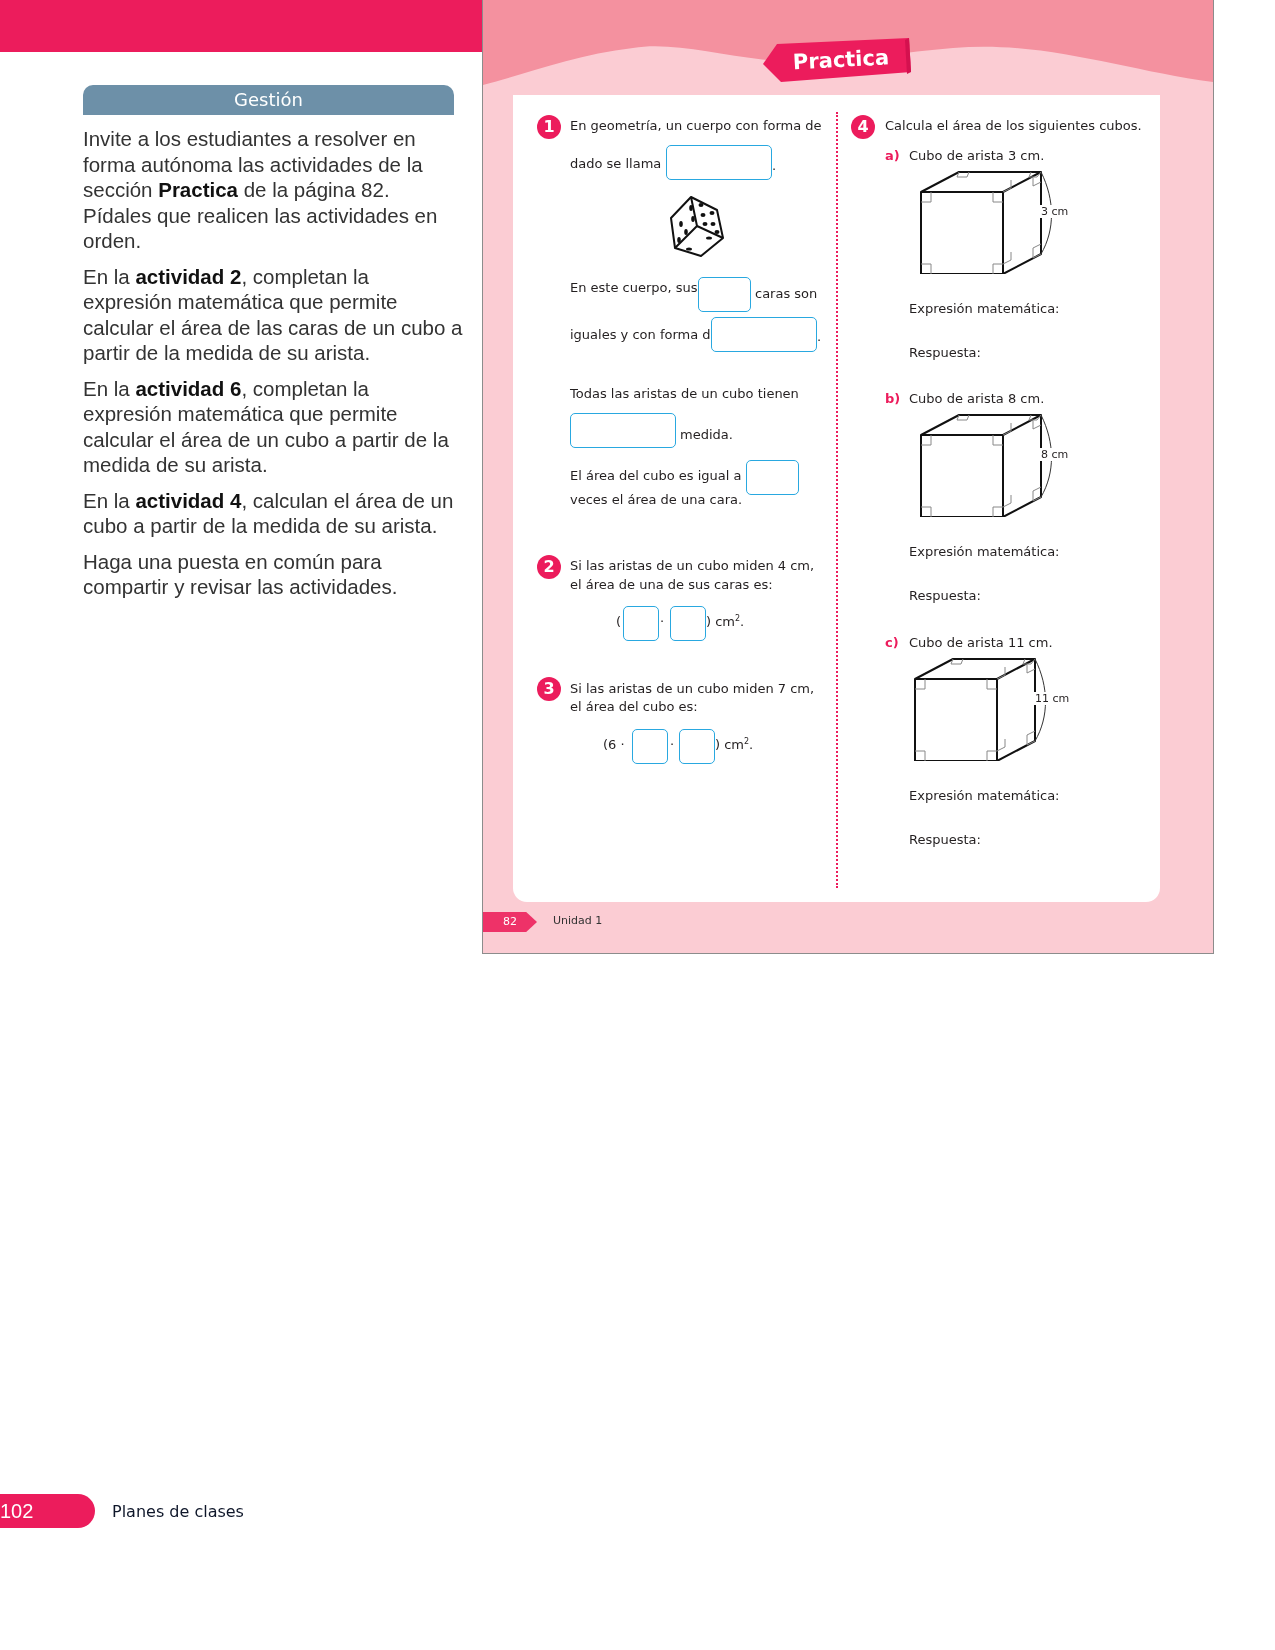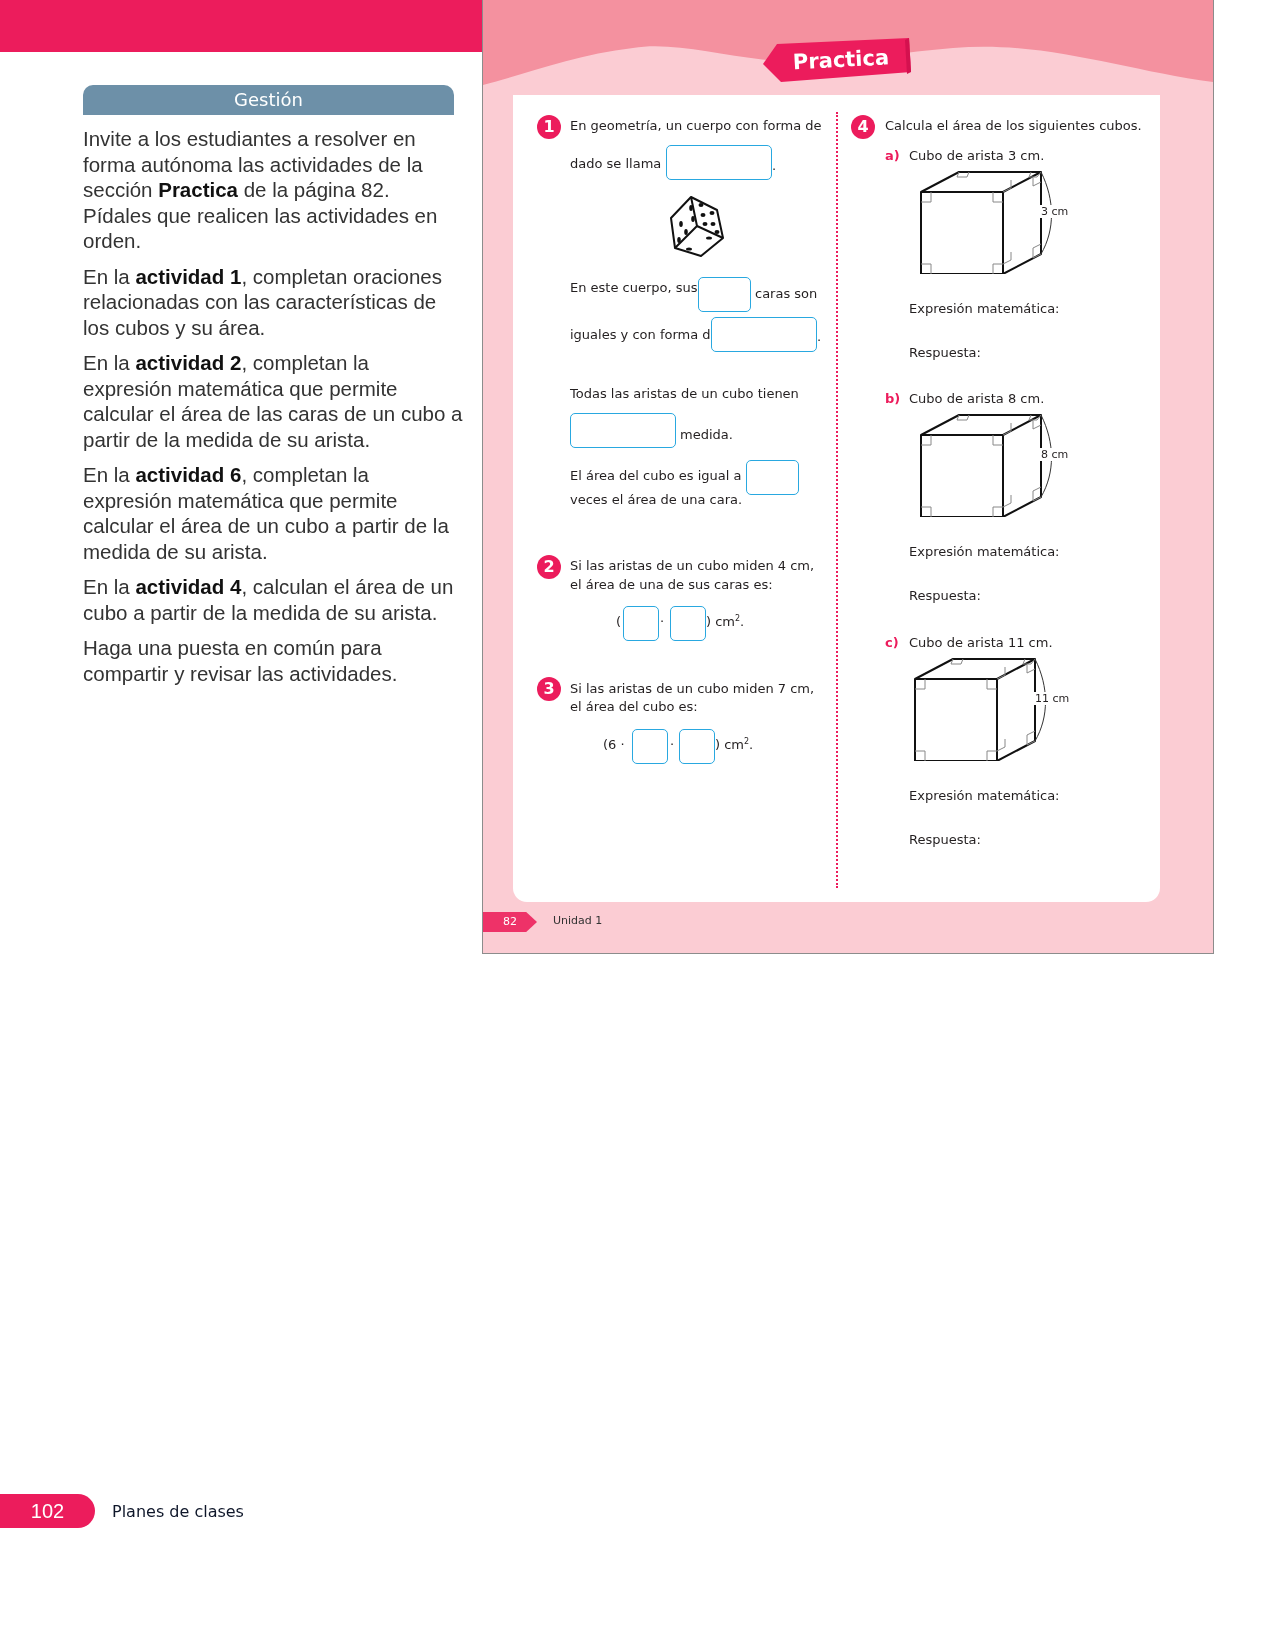--- a/index.html
+++ b/index.html
@@ -66,37 +66,36 @@
       position: absolute; left: 0; top: 912px; width: 54px; height: 20px;
       background: #ee3268; color: #fff; font-size: 11px; text-align: center; line-height: 20px;
       clip-path: polygon(0 0, 80% 0, 100% 50%, 80% 100%, 0 100%);
     }
     .footer-unit { position: absolute; left: 70px; top: 914px; font-size: 11px; color: #333; }
 
     
     .page-num-tab {
       position: absolute; left: 0; top: 1494px; width: 95px; height: 34px;
       background: #ec1c5c; border-radius: 0 17px 17px 0;
-      color: #fff; font-size: 20px; text-align: center; line-height: 34px;
+      color: #fff; font-size: 20px; line-height: 34px;
       font-family: "Liberation Sans", sans-serif;
     }
     .page-num-label {
       position: absolute; left: 112px; top: 1502px; font-size: 16px; color: #0f172a;
       font-family: "DejaVu Sans", sans-serif;
     }
   </style>
 </head>
 <body>
 
 <div class="top-band"></div>
 
 <div class="gestion-header">Gestión</div>
 <div class="notes">
   <p><span>Invite a los estudiantes a resolver en forma autónoma las actividades de la sección </span><b>Practica</b><span> de la página 82. Pídales que realicen las actividades en orden.</span></p>
-  <p><span>En la </span><b>actividad 1</b><span>, completan oraciones relacionadas con las características de los cubos y su área.</span></p>
   <p><span>En la </span><b>actividad 2</b><span>, completan la expresión matemática que permite calcular el área de las caras de un cubo a partir de la medida de su arista.</span></p>
   <p><span>En la </span><b>actividad 6</b><span>, completan la expresión matemática que permite calcular el área de un cubo a partir de la medida de su arista.</span></p>
   <p><span>En la </span><b>actividad 4</b><span>, calculan el área de un cubo a partir de la medida de su arista.</span></p>
   <p><span>Haga una puesta en común para compartir y revisar las actividades.</span></p>
 </div>
 
 <div class="student-page">
   <svg class="wave" viewBox="0 0 730 140">
     <path d="M0 0 H730 V82 C640 70 560 40 470 48 C420 52 380 60 330 62 C260 64 200 40 150 48 C90 55 40 75 0 85 Z" fill="#f4919f"></path>
   </svg>

